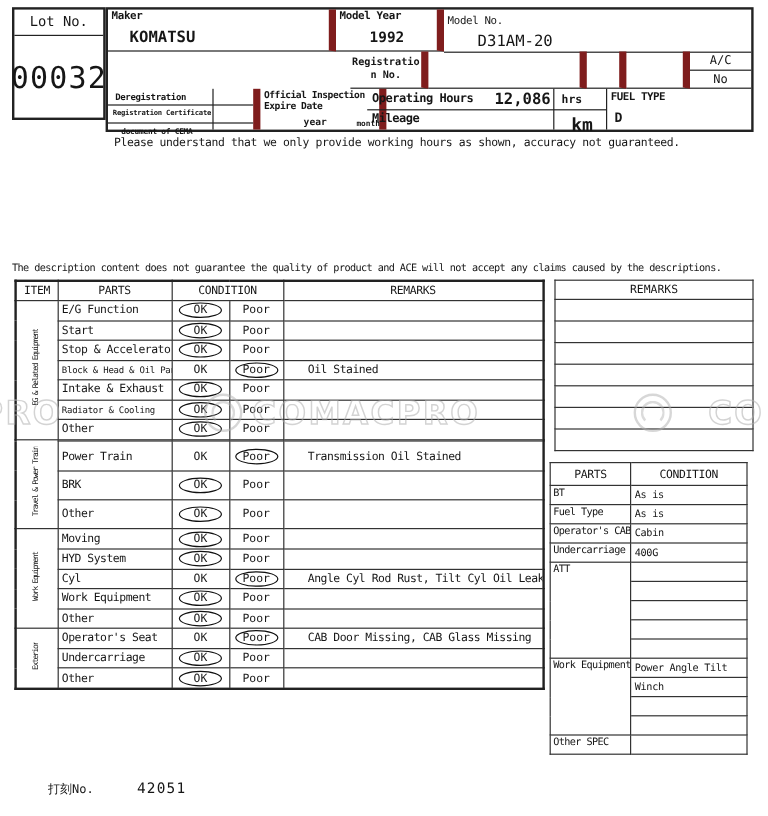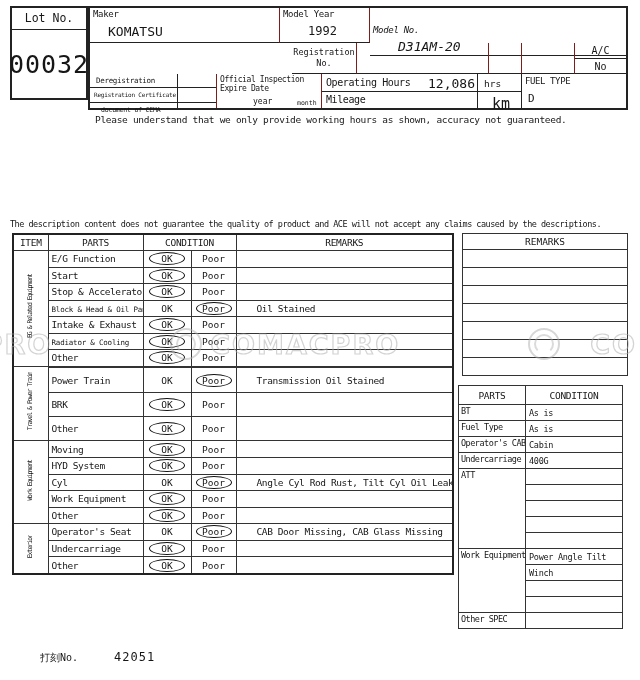--- a/index.html
+++ b/index.html
@@ -6,21 +6,21 @@
   #page{position:relative;width:640px;height:680px;background:#fff;overflow:hidden;
         font-family:"DejaVu Sans Mono","Liberation Mono",monospace;color:#161616;}
   .abs{position:absolute;box-sizing:border-box;}
   
   .lot{left:10px;top:6px;width:78px;height:94px;border:2px solid #222;}
   .lot-h{height:21px;border-bottom:1.5px solid #222;text-align:center;line-height:21px;font-size:11.5px;}
   .lot-v{height:69px;display:flex;align-items:center;justify-content:center;font-size:25px;letter-spacing:1px;}
   
   .hbox{left:88px;top:6px;width:540px;height:104px;border:2px solid #222;}
   .hc{position:absolute;box-sizing:border-box;}
-  .br{border-right:1px solid #7f1d1d;}
+  .br{border-right:6px solid #7f1d1d;font-weight:bold;}
   .bb{border-bottom:1px solid #222;}
   .cl{position:absolute;left:3px;top:1px;font-size:9px;letter-spacing:-0.3px;white-space:nowrap;}
   .cv{position:absolute;white-space:nowrap;}
   .vline{position:absolute;top:0;width:0;border-left:1px solid #222;}
   .hline{position:absolute;left:0;height:0;border-top:1px solid #222;}
   .wrapcell{word-break:break-all;font-size:8.5px;text-align:center;padding-top:4px;line-height:1.25;}
   
   .notice1{left:95px;top:114px;font-size:9.5px;letter-spacing:-0.3px;white-space:nowrap;}
   .notice2{left:10px;top:219px;font-size:8.5px;letter-spacing:-0.5px;white-space:nowrap;}
   
@@ -73,21 +73,21 @@
   <div class="abs hbox">
 
     <div class="hc br bb" style="left:0;top:0;width:190px;height:35px;">
       <span class="cl">Maker</span>
       <span class="cv" style="left:18px;top:16px;font-size:13px;">KOMATSU</span>
     </div>
     <div class="hc br bb" style="left:190px;top:0;width:90px;height:35px;">
       <span class="cl">Model Year</span>
       <span class="cv" style="left:28px;top:16px;font-size:12px;">1992</span>
     </div>
-    <div class="hc bb" style="left:280px;top:16px;width:256px;height:32px;font-style:italic;">
+    <div class="hc bb" style="left:280px;top:4px;width:256px;height:32px;">
       <span class="cl">Model No.</span>
       <span class="cv" style="left:28px;top:15px;font-size:13px;">D31AM-20</span>
     </div>
 
     <div class="hc br bb wrapcell" style="left:202px;top:35px;width:65px;height:31px;">
       <span>Registration No.</span>
     </div>
     <div class="hc br bb" style="left:267px;top:35px;width:132px;height:31px;"></div>
     <div class="hc br bb" style="left:399px;top:35px;width:33px;height:31px;"></div>
     <div class="hc br bb" style="left:432px;top:35px;width:53px;height:31px;"></div>
@@ -101,21 +101,21 @@
       <div class="bb" style="height:11px;font-size:7.5px;padding:2px 0 0 6px;letter-spacing:-0.3px;">Deregistration</div>
       <div class="bb" style="height:11px;font-size:6px;padding:3px 0 0 4px;letter-spacing:-0.2px;">Registration Certificate</div>
       <div style="height:11px;font-size:6.5px;padding:3px 0 0 11px;letter-spacing:-0.2px;">document of CEMA</div>
     </div>
     <div class="hc br" style="left:127px;top:66px;width:105px;height:34px;">
       <span class="cv" style="left:3px;top:1px;font-size:8px;letter-spacing:-0.4px;">Official Inspection</span>
       <span class="cv" style="left:3px;top:10px;font-size:8px;letter-spacing:-0.4px;">Expire Date</span>
       <span class="cv" style="left:36px;top:23px;font-size:8px;">year</span>
       <span class="cv" style="left:80px;top:25px;font-size:6.5px;">month</span>
     </div>
-    <div class="hc" style="left:232px;top:66px;width:304px;height:34px;">
+    <div class="hc" style="left:216px;top:66px;width:304px;height:34px;font-weight:bold;">
       <div class="hline" style="top:17px;width:199px;"></div>
       <div class="vline" style="left:155px;height:34px;"></div>
       <div class="vline" style="left:199px;height:34px;"></div>
       <span class="cv" style="left:4px;top:3px;font-size:10px;letter-spacing:-0.4px;">Operating Hours</span>
       <span class="cv" style="left:106px;top:2px;font-size:13px;">12,086</span>
       <span class="cv" style="left:162px;top:4px;font-size:9.5px;">hrs</span>
       <span class="cv" style="left:4px;top:20px;font-size:10px;letter-spacing:-0.4px;">Mileage</span>
       <span class="cv" style="left:170px;top:21px;font-size:15px;">km</span>
       <span class="cv" style="left:203px;top:2px;font-size:9px;letter-spacing:-0.4px;">FUEL TYPE</span>
       <span class="cv" style="left:206px;top:18px;font-size:11px;">D</span>

